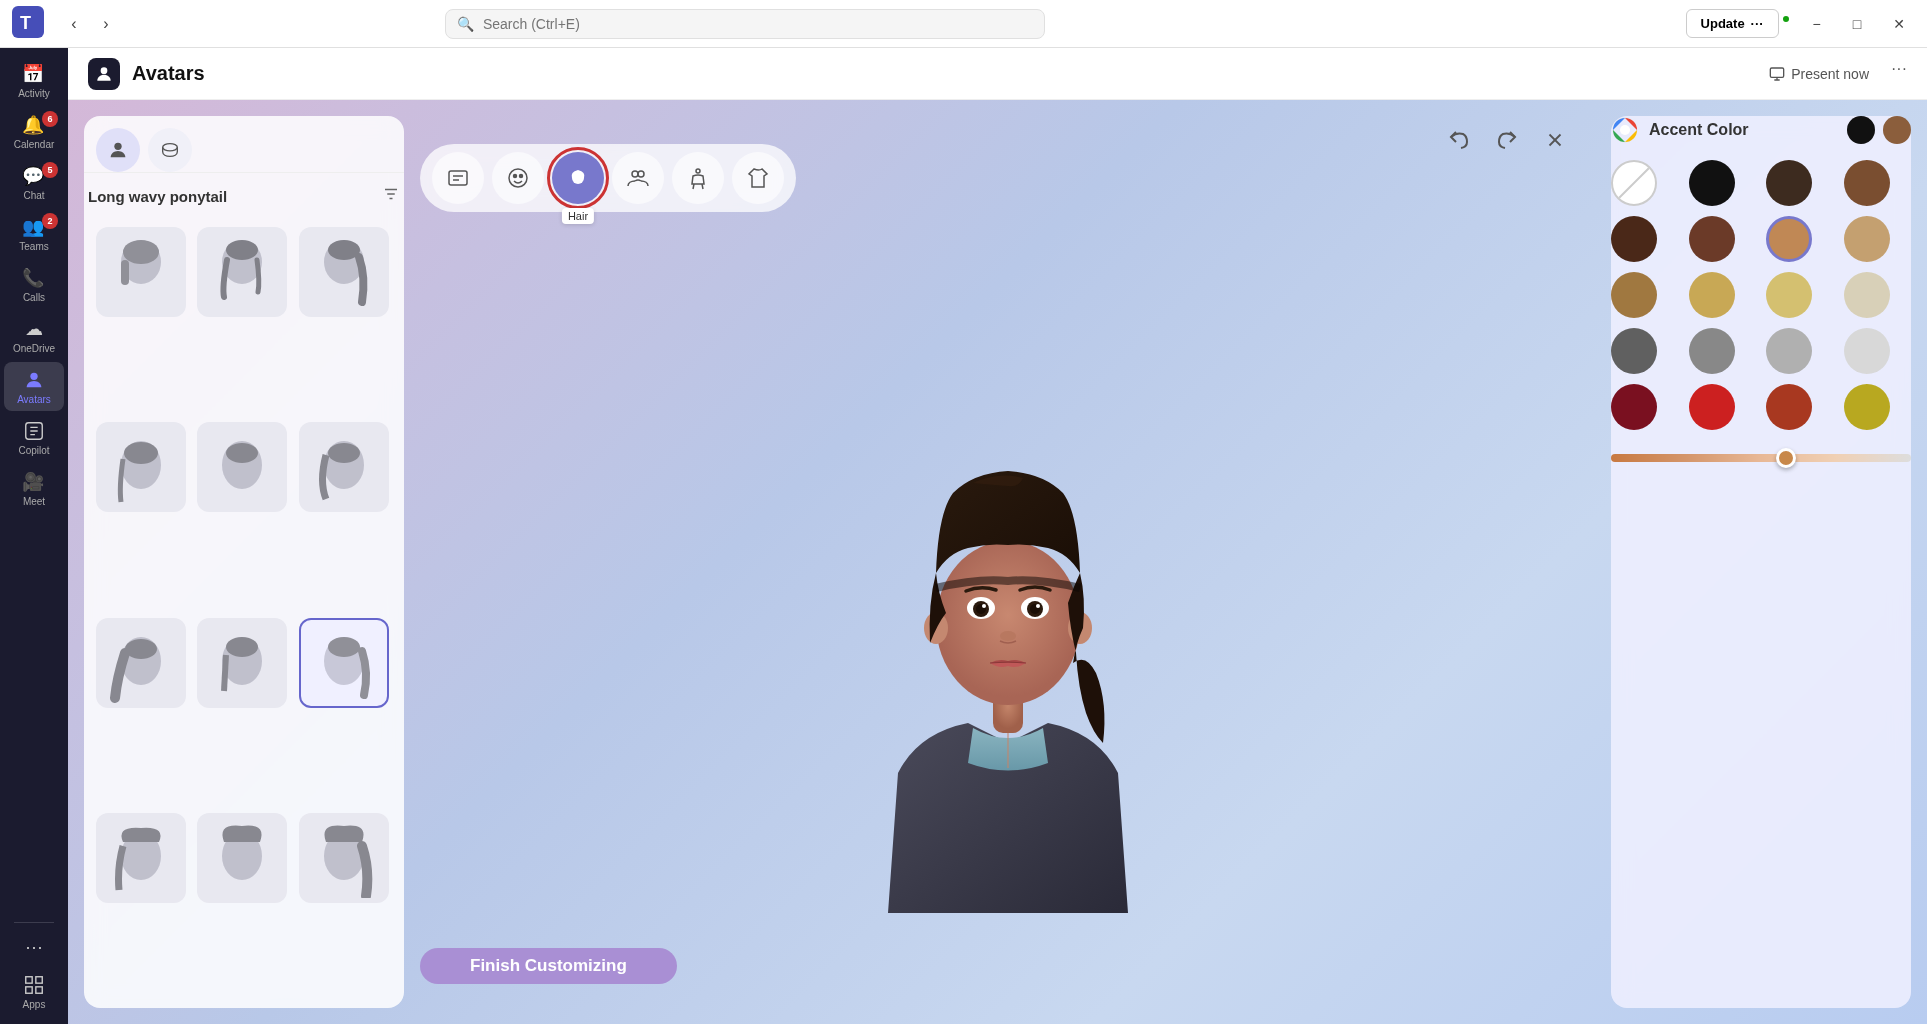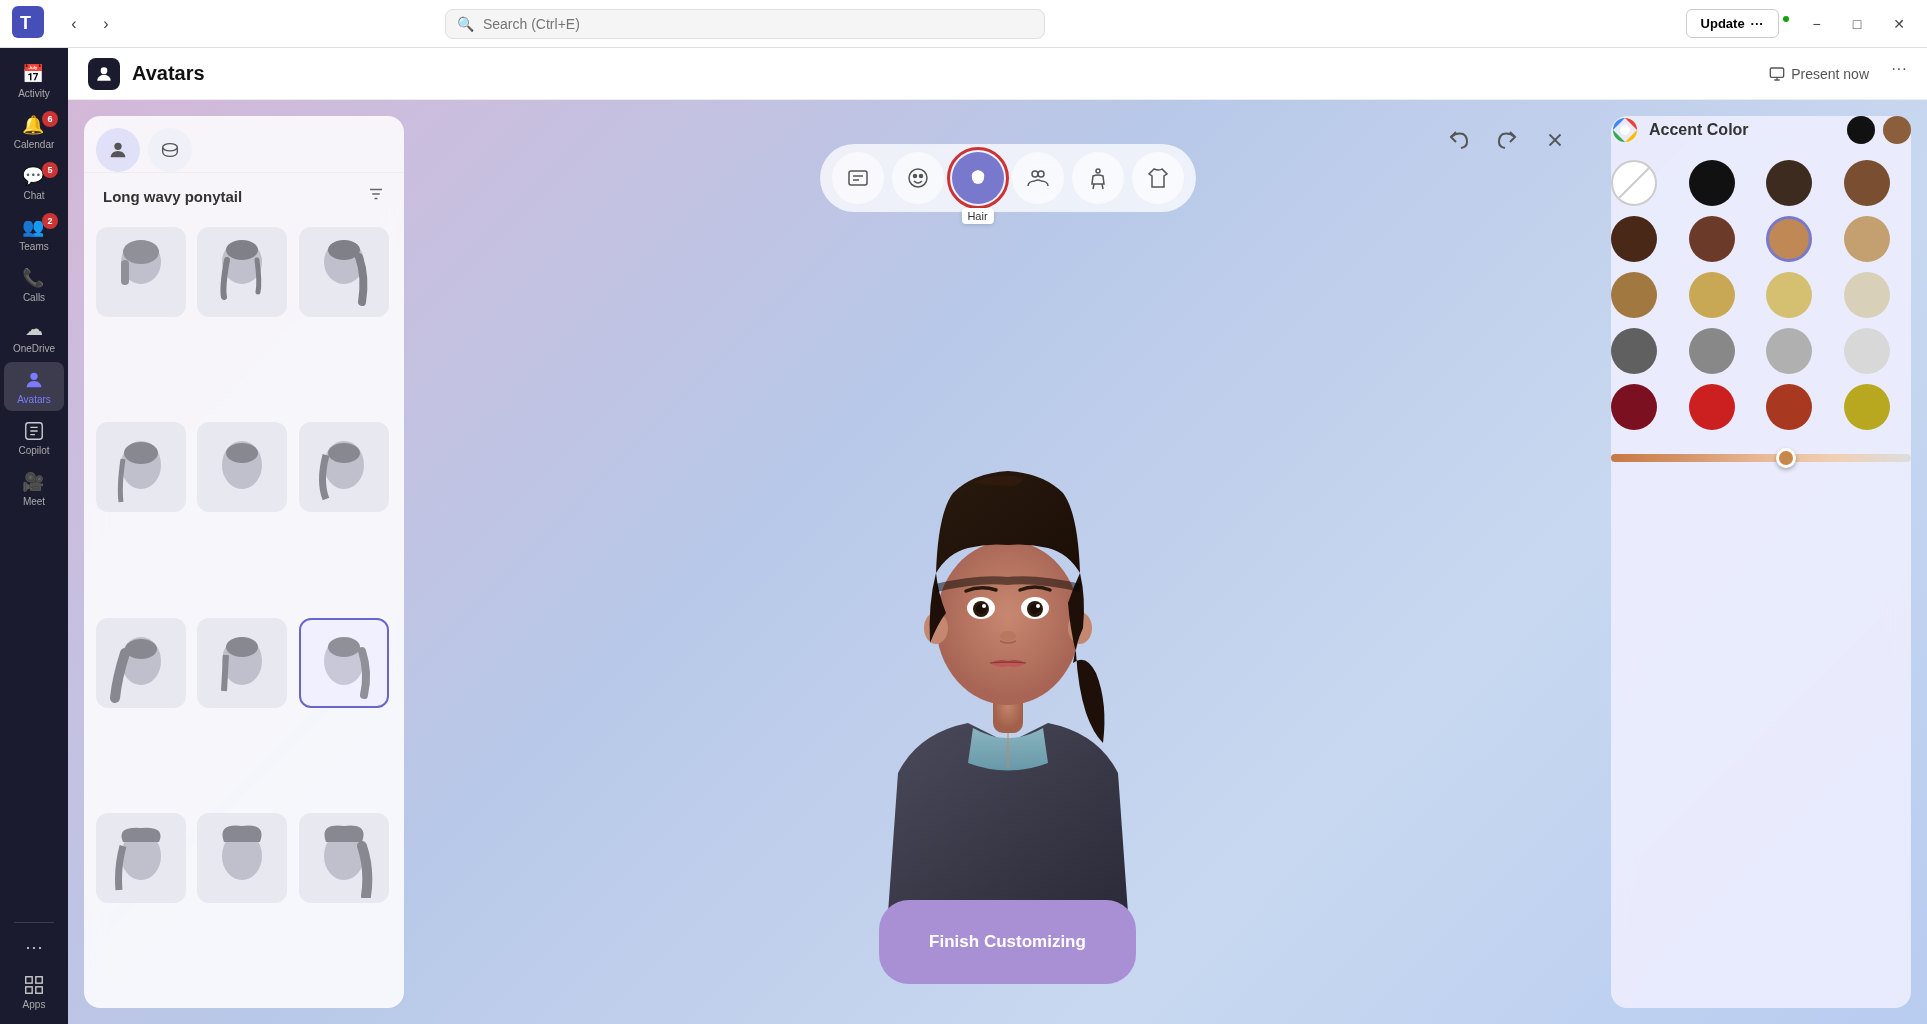--- a/index.html
+++ b/index.html
@@ -109,41 +109,41 @@
       display: flex; padding: 12px 12px 0; gap: 8px; border-bottom: 1px solid #eee;
     }
     .hair-tab {
       width: 44px; height: 44px; border-radius: 50%; background: #f0f0f8;
       display: flex; align-items: center; justify-content: center; cursor: pointer; border: none;
       font-size: 20px;
     }
     .hair-tab.active { background: #e0e0f8; }
     .hair-panel-header {
       display: flex; align-items: center; justify-content: space-between;
-      padding: 12px 19px; font-size: 15px; font-weight: 600; color: #333;
+      padding: 12px 4px; font-size: 15px; font-weight: 600; color: #333;
     }
     .filter-btn { background: none; border: none; cursor: pointer; font-size: 16px; color: #666; }
 
     .hair-grid {
       display: grid; grid-template-columns: repeat(3, 1fr);
       gap: 8px; padding: 8px 12px; overflow-y: auto; flex: 1;
     }
     .hair-item {
       width: 90px; height: 90px; border-radius: 12px; background: #e8e8f0;
       cursor: pointer; display: flex; align-items: center; justify-content: center;
       overflow: hidden; border: 2px solid transparent;
     }
     .hair-item.selected { border: 2px solid #6666cc; background: #f0f0ff; }
 
     
     .hair-thumb { width: 80px; height: 80px; }
 
     
     .avatar-center {
-      flex: 1; display: flex; flex-direction: column; align-items: center;
+      flex: 1; display: flex; flex-direction: column; align-items: flex-start;
       position: relative;
     }
 
     
     .category-bar {
       display: flex; align-items: center; gap: 8px;
       background: rgba(255,255,255,0.75); border-radius: 40px;
       padding: 8px 12px; margin-top: 20px;
       backdrop-filter: blur(10px);
     }
@@ -165,21 +165,21 @@
 
     
     .avatar-display {
       flex: 1; display: flex; align-items: center; justify-content: center;
       position: relative; width: 100%;
     }
 
     
     .finish-btn {
       background: #a98fd4; color: white; border: none; border-radius: 30px;
-      padding: 32px 50px; font-size: 17px; font-weight: 600; cursor: pointer;
+      padding: 8px 50px; font-size: 17px; font-weight: 600; cursor: pointer;
       position: absolute; bottom: 40px;
     }
 
     
     .editor-controls {
       position: absolute; top: 20px; right: 20px;
       display: flex; gap: 8px; align-items: center;
     }
     .edit-ctrl-btn {
       width: 40px; height: 40px; background: none; border: none; cursor: pointer;

